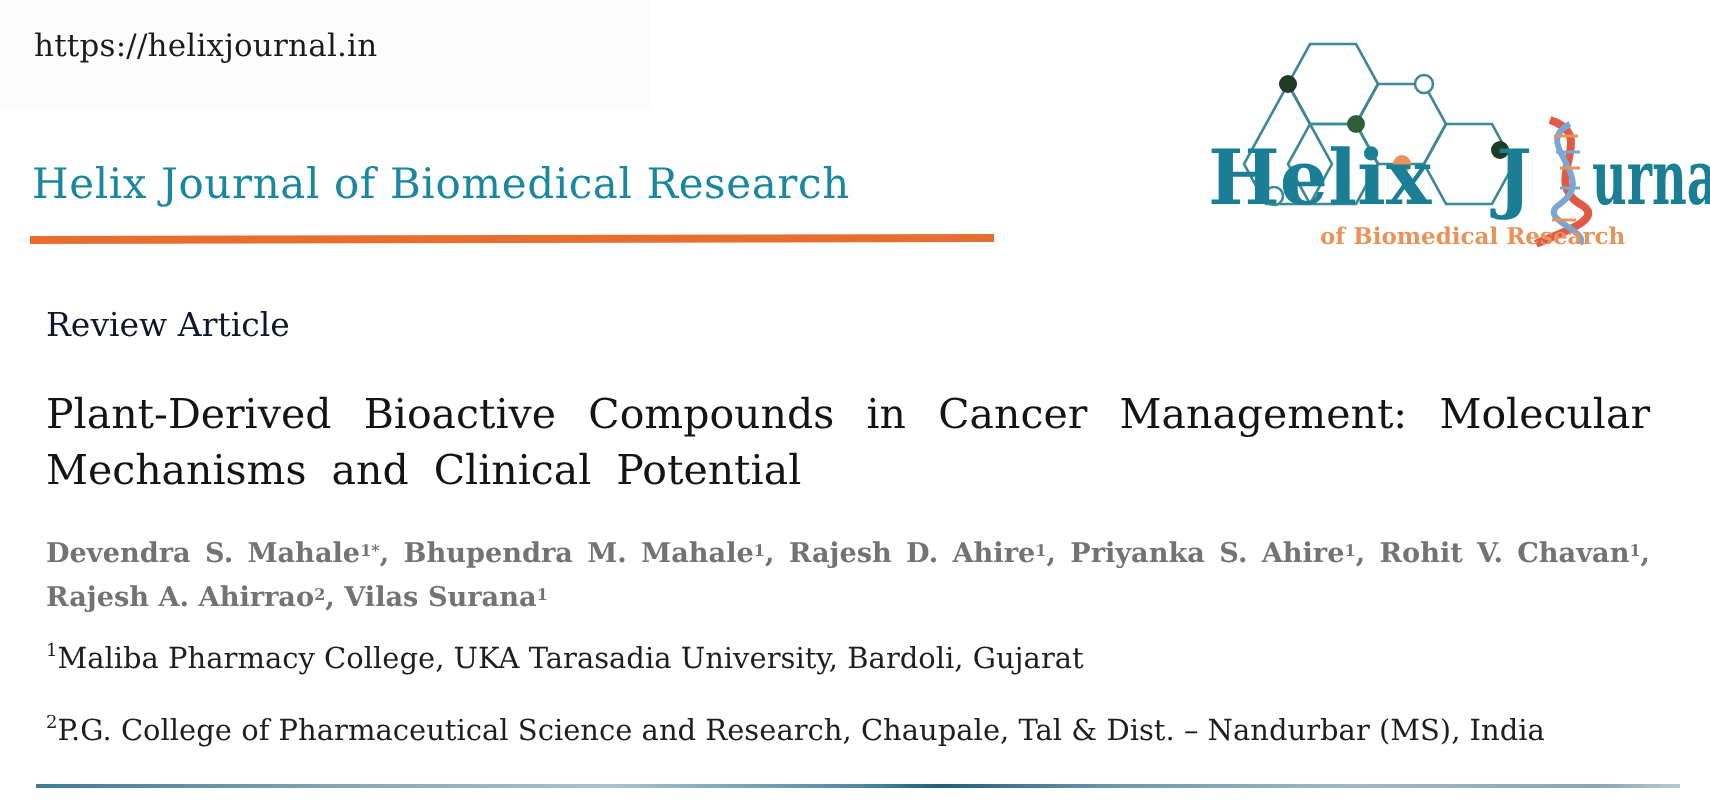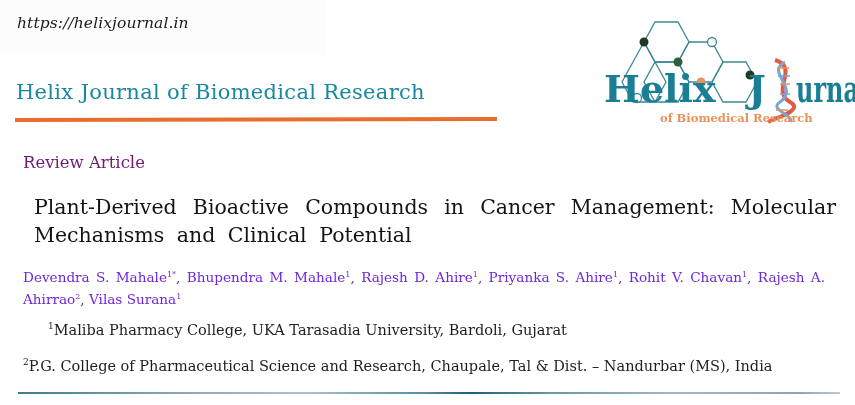--- a/index.html
+++ b/index.html
@@ -21,21 +21,20 @@
       width: 325px; height: 55px;
       background: #fcfcfc;
     }
     .url {
       position: absolute;
       left: 17px; top: 14px;
       font-family: "DejaVu Serif", serif;
       font-size: 15.5px;
       color: #1b1b1b;
       letter-spacing: 0.1px;
-      font-style: italic;
     }
     .journal-title {
       position: absolute;
       left: 16px; top: 80px;
       font-family: "DejaVu Serif", serif;
       font-weight: normal;
       font-size: 21px;
       color: #1a87a0;
       letter-spacing: 0.3px;
       white-space: nowrap;
@@ -51,63 +50,64 @@
     .logo {
       position: absolute;
       left: 600px; top: 10px;
       width: 270px; height: 118px;
     }
     .logo svg { width: 100%; height: 100%; display: block; }
     .article-type {
       position: absolute;
       left: 23px; top: 153px;
       font-size: 16.5px;
-      color: #701a75;
+      color: #0f172a;
     }
     .article-title {
       position: absolute;
-      left: 34px; top: 193px;
+      left: 23px; top: 193px;
       width: 802px;
       font-size: 20.5px;
       line-height: 28px;
       color: #141414;
       text-align: justify;
       text-align-last: left;
       word-spacing: 6px;
     }
     .authors {
       position: absolute;
       left: 23px; top: 266px;
       width: 802px;
       font-size: 13.6px;
       line-height: 22px;
-      color: #6d28d9;
+      color: #737373;
       text-align: justify;
       text-align-last: left;
+      font-weight: bold;
     }
     .authors sup {
       font-size: 8px;
       vertical-align: top;
       position: relative;
       top: -2px;
     }
     .affil {
       position: absolute;
       left: 23px;
       font-size: 14.5px;
       color: #1e1e1e;
       white-space: nowrap;
     }
     .affil sup {
       font-size: 9px;
       vertical-align: top;
       position: relative;
       top: -1px;
     }
-    .affil-1 { top: 322px; margin-left: 25px; }
+    .affil-1 { top: 322px; }
     .affil-2 { top: 358px; text-align: right; }
     .bottom-rule {
       position: absolute;
       left: 18px; top: 392px;
       width: 822px; height: 2px;
       background: linear-gradient(90deg, #3e7c93 0%, #8aa9b6 20%, #a9c3cf 35%, #4f8ba0 50%, #1f5f78 55%, #6b97a8 65%, #9fbac6 80%, #8aa6b2 95%, #b9ccd4 100%);
     }
   </style>
 </head>
 <body>

